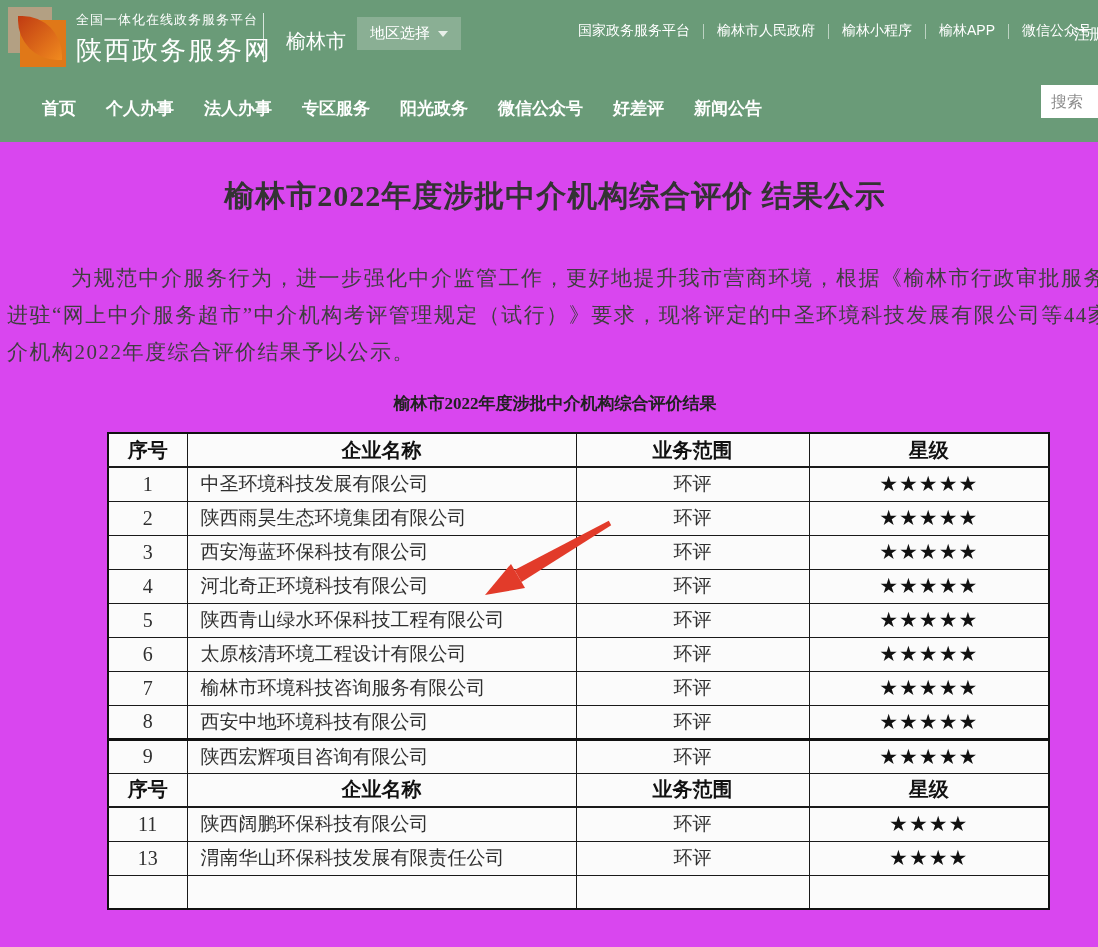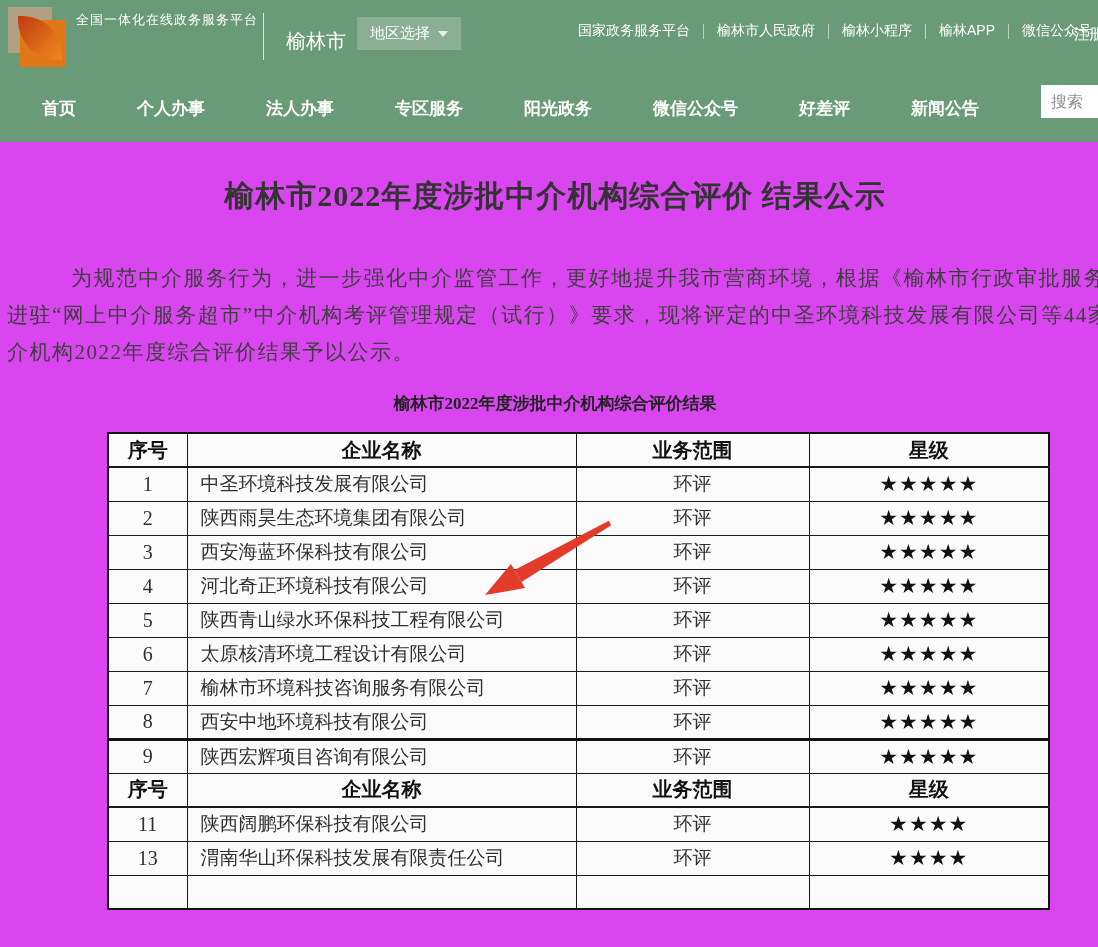--- a/index.html
+++ b/index.html
@@ -25,21 +25,21 @@
                 font-size:15px; font-family:inherit; display:flex; align-items:center; gap:8px; cursor:pointer; }
   .caret-down { width:0; height:0; border-left:5px solid transparent; border-right:5px solid transparent;
                 border-top:6px solid #e8efe9; display:inline-block; }
   .quick-links { position:absolute; left:578px; top:22px; display:flex; align-items:center; gap:13px; font-size:14px; }
   .quick-links .qdiv { width:1px; height:15px; background:rgba(255,255,255,.55); }
   .quick-link { cursor:pointer; white-space:nowrap; }
   .register-link { position:absolute; left:1074px; top:25px; font-size:15px; white-space:nowrap; cursor:pointer; }
 
   
   .main-nav { position:absolute; left:0; top:74px; width:1098px; height:68px;
-              display:flex; align-items:center; gap:61px; padding-left:42px; }
+              display:flex; align-items:center; gap:30px; padding-left:42px; }
   .nav-item { font-size:17px; font-weight:600; color:#fff; white-space:nowrap; cursor:pointer; }
   .search-box { position:absolute; left:1041px; top:11px; width:90px; height:33px;
                 background:#fff; border:none; outline:none; padding:0 10px;
                 font-size:16px; color:#555; font-family:inherit; }
   .search-box::placeholder { color:#8d8d8d; }
 
   
   .doc { position:absolute; left:0; top:142px; width:1110px; font-family:"Liberation Serif", serif; color:#3b3b3b; }
   .doc-title { position:absolute; left:0; top:34px; width:1110px; text-align:center;
                font-size:30px; font-weight:700; color:#333; letter-spacing:1px; }
@@ -75,20 +75,21 @@
   <div class="site-header">
 
     <div class="logo-box">
       <div class="logo-tan"></div>
       <div class="logo-orange"></div>
       <div class="logo-leaf"></div>
     </div>
 
     <div class="brand-text">
       <div class="brand-tagline">全国一体化在线政务服务平台</div>
+      <div class="brand-name">陕西政务服务网</div>
     </div>
 
     <div class="head-divider"></div>
     <div class="current-city">榆林市</div>
 
     <button class="region-btn">
       <span>地区选择</span>
       <span class="caret-down"></span>
     </button>
 

